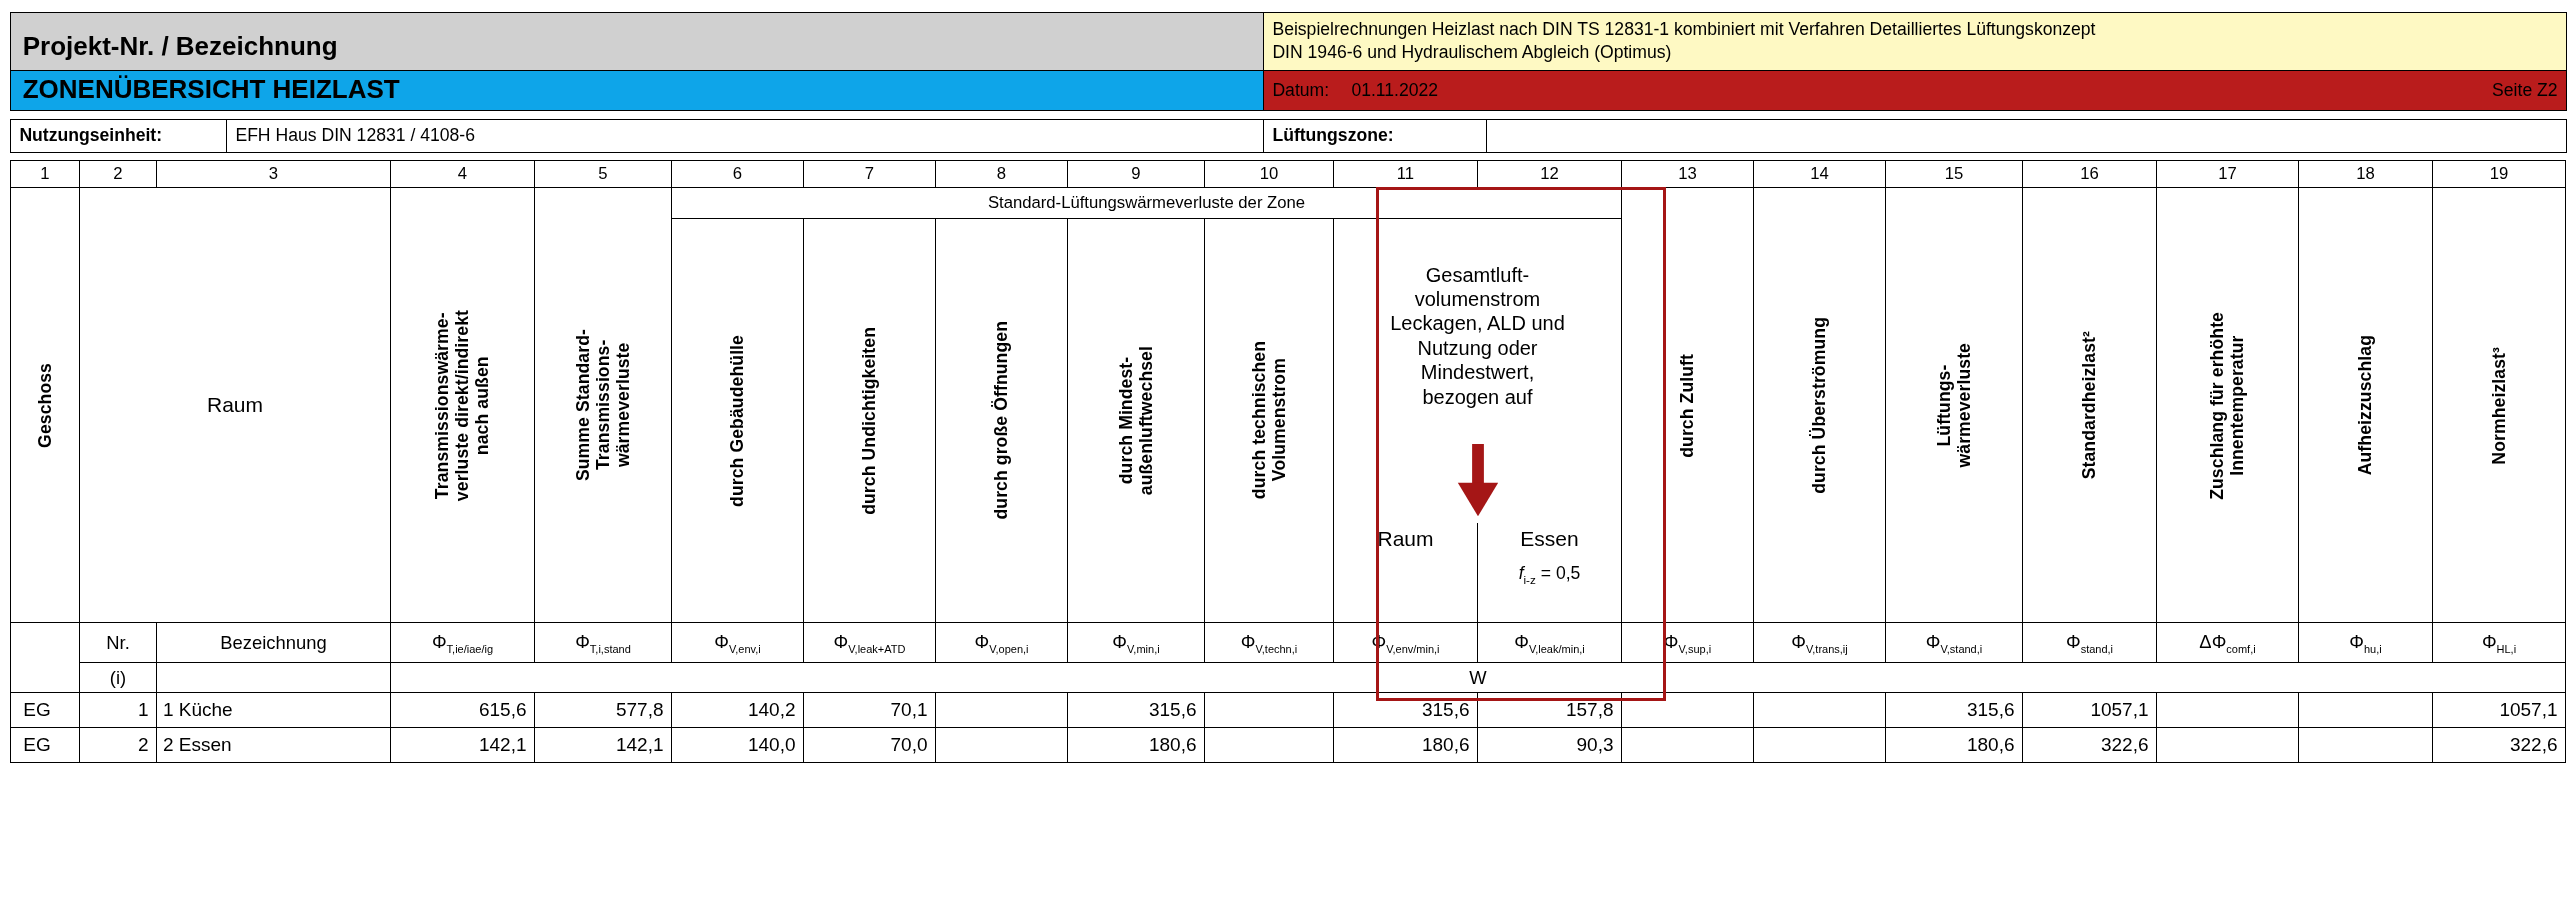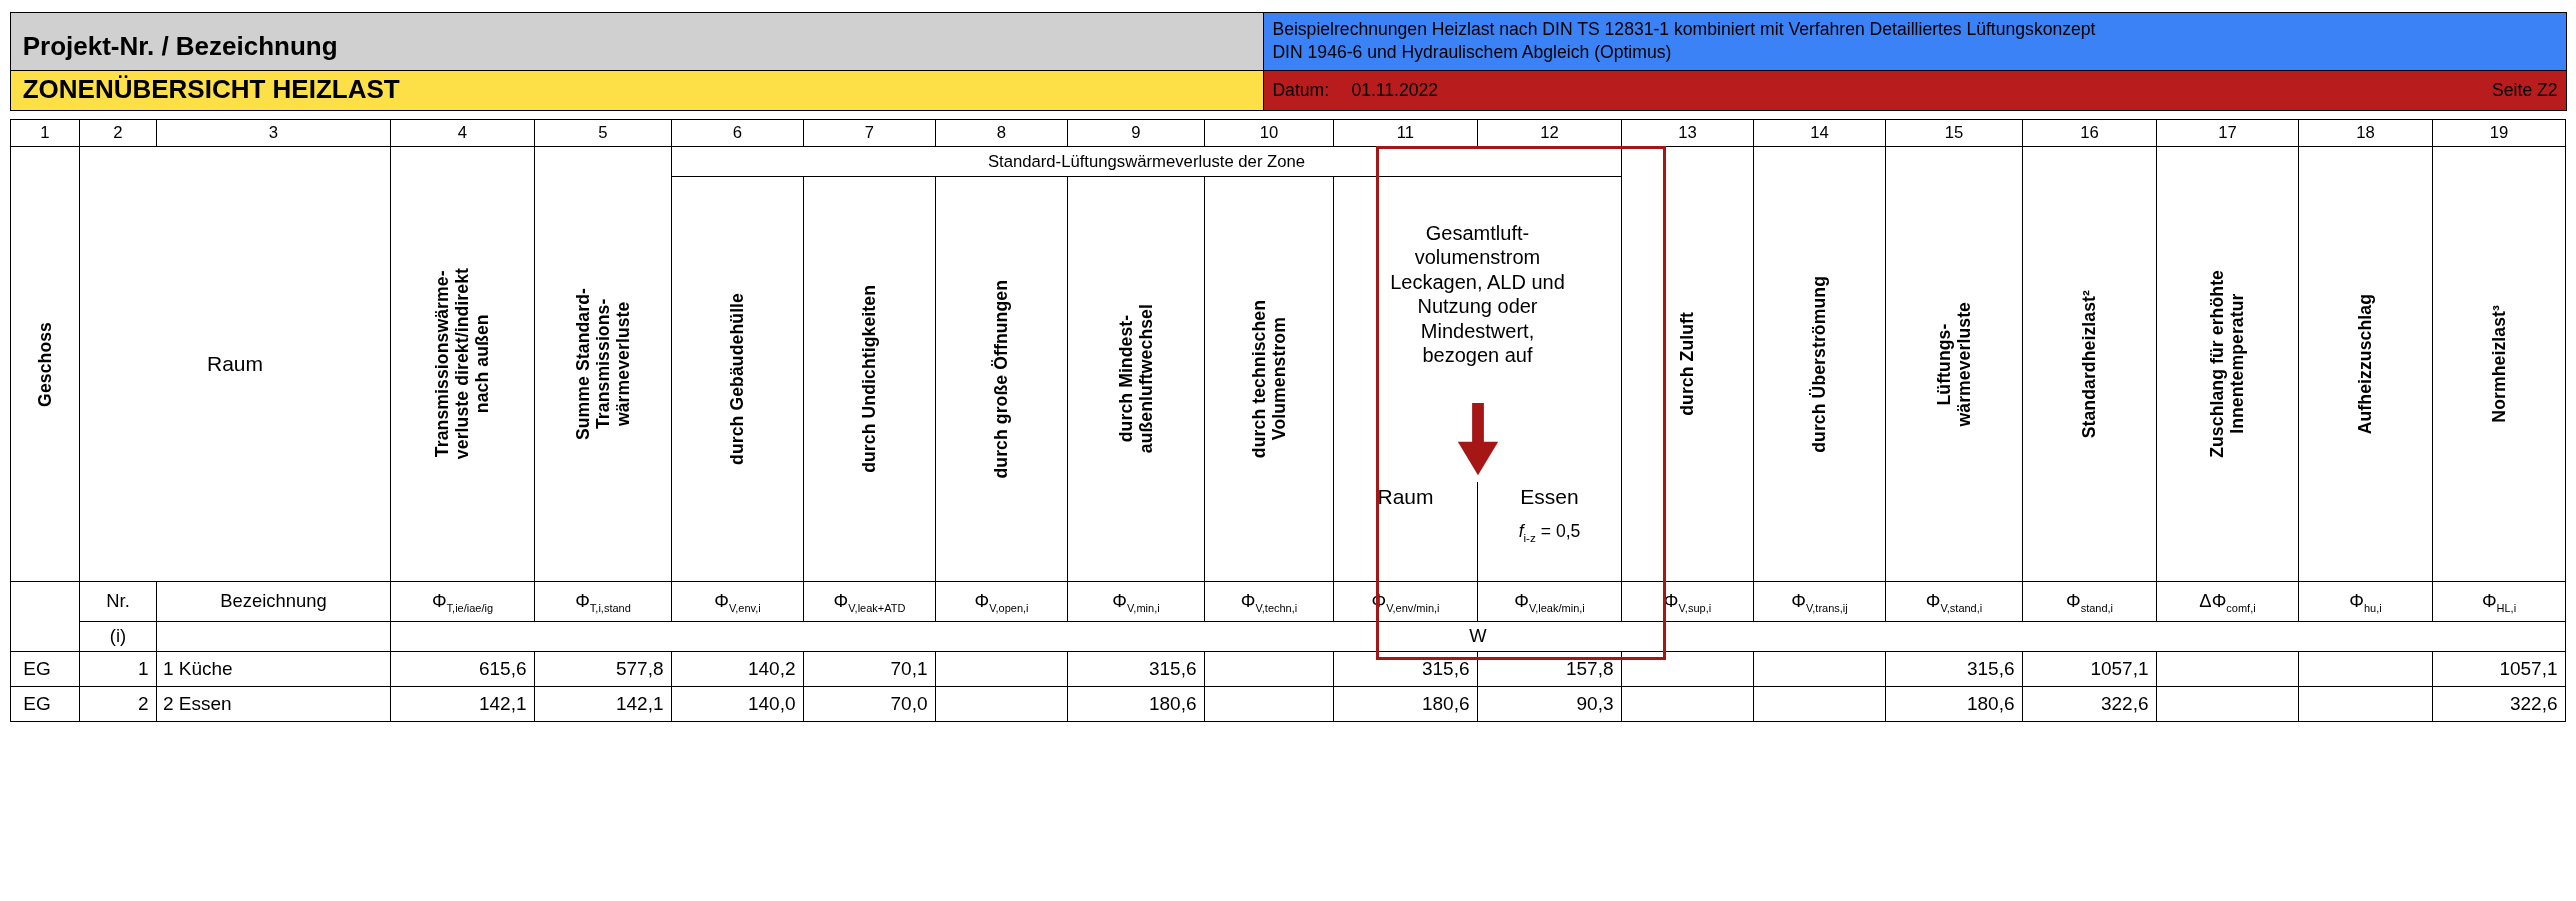--- a/index.html
+++ b/index.html
@@ -15,25 +15,25 @@
   td,th{padding:0;margin:0;vertical-align:middle;box-sizing:border-box;}
 
   
   .topblock{width:2556px;border-collapse:collapse;}
   .topblock td{border:1.7px solid #000;}
   .tb-left-title{
     background:#d0d0d0;font-weight:bold;font-size:26px;
     padding:5px 11.7px 8.4px 11.7px;height:49px;vertical-align:bottom;
   }
   .tb-left-title2{
-    background:#fde047;font-weight:bold;font-size:26px;
+    background:#0ea5e9;font-weight:bold;font-size:26px;
     padding:3.3px 11.7px 5px 11.7px;height:37px;vertical-align:middle;
   }
   .tb-right-desc{
-    background:#3b82f6;font-size:17.6px;line-height:1.35;
+    background:#fef9c3;font-size:17.6px;line-height:1.35;
     padding:5px 8.4px 5px 8.4px;vertical-align:middle;
   }
   .tb-right-date{
     background:#b91c1c;font-size:17.6px;padding:3.3px 8.4px;
     vertical-align:middle;
   }
   .daterow{display:flex;align-items:center;width:100%;}
   .daterow .lbl{min-width:79px;}
   .daterow .val{flex:0 0 auto;}
   .daterow .spacer{flex:1 1 auto;}
@@ -135,20 +135,36 @@
           <span class="lbl">Datum:</span>
           <span class="val">01.11.2022</span>
           <span class="spacer"></span>
           <span class="pg">Seite Z2</span>
         </div>
       </td>
     </tr>
   </tbody>
     </table>
 
+  <table class="nutz">
+    <colgroup>
+      <col style="width:216px">
+      <col style="width:1037px">
+      <col style="width:223px">
+      <col style="width:1080px">
+    </colgroup>
+    <tbody>
+        <tr>
+      <td class="bold">Nutzungseinheit:</td>
+      <td>EFH Haus DIN 12831 / 4108-6</td>
+      <td class="bold">Lüftungszone:</td>
+      <td></td>
+    </tr>
+  </tbody>
+    </table>
 
   <div style="position:relative;">
   <table class="main">
     <colgroup>
       <col style="width:69px">
       <col style="width:77px">
       <col style="width:234px">
       <col style="width:144px">
       <col style="width:137px">
       <col style="width:132px">

